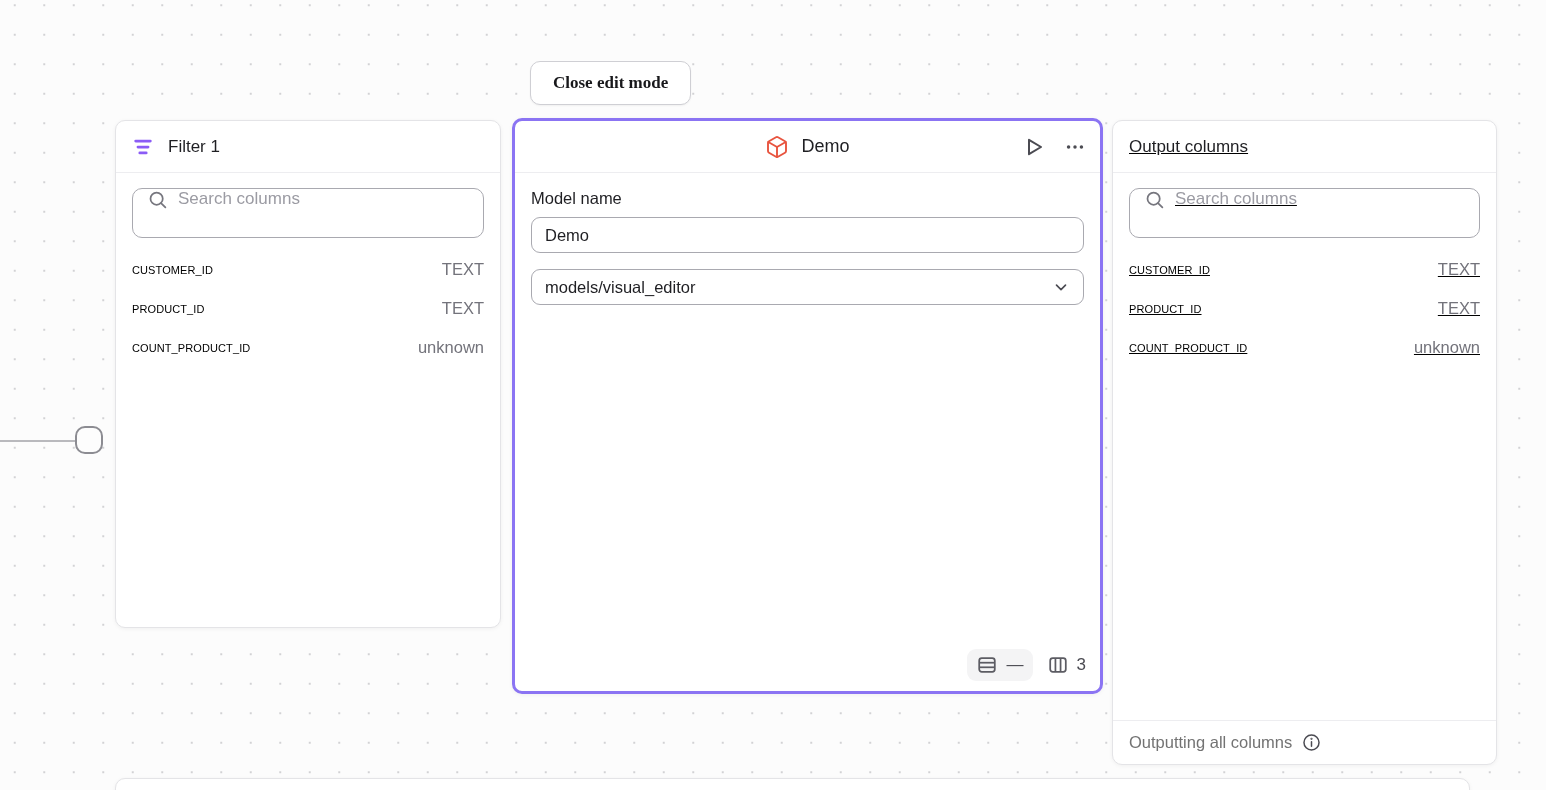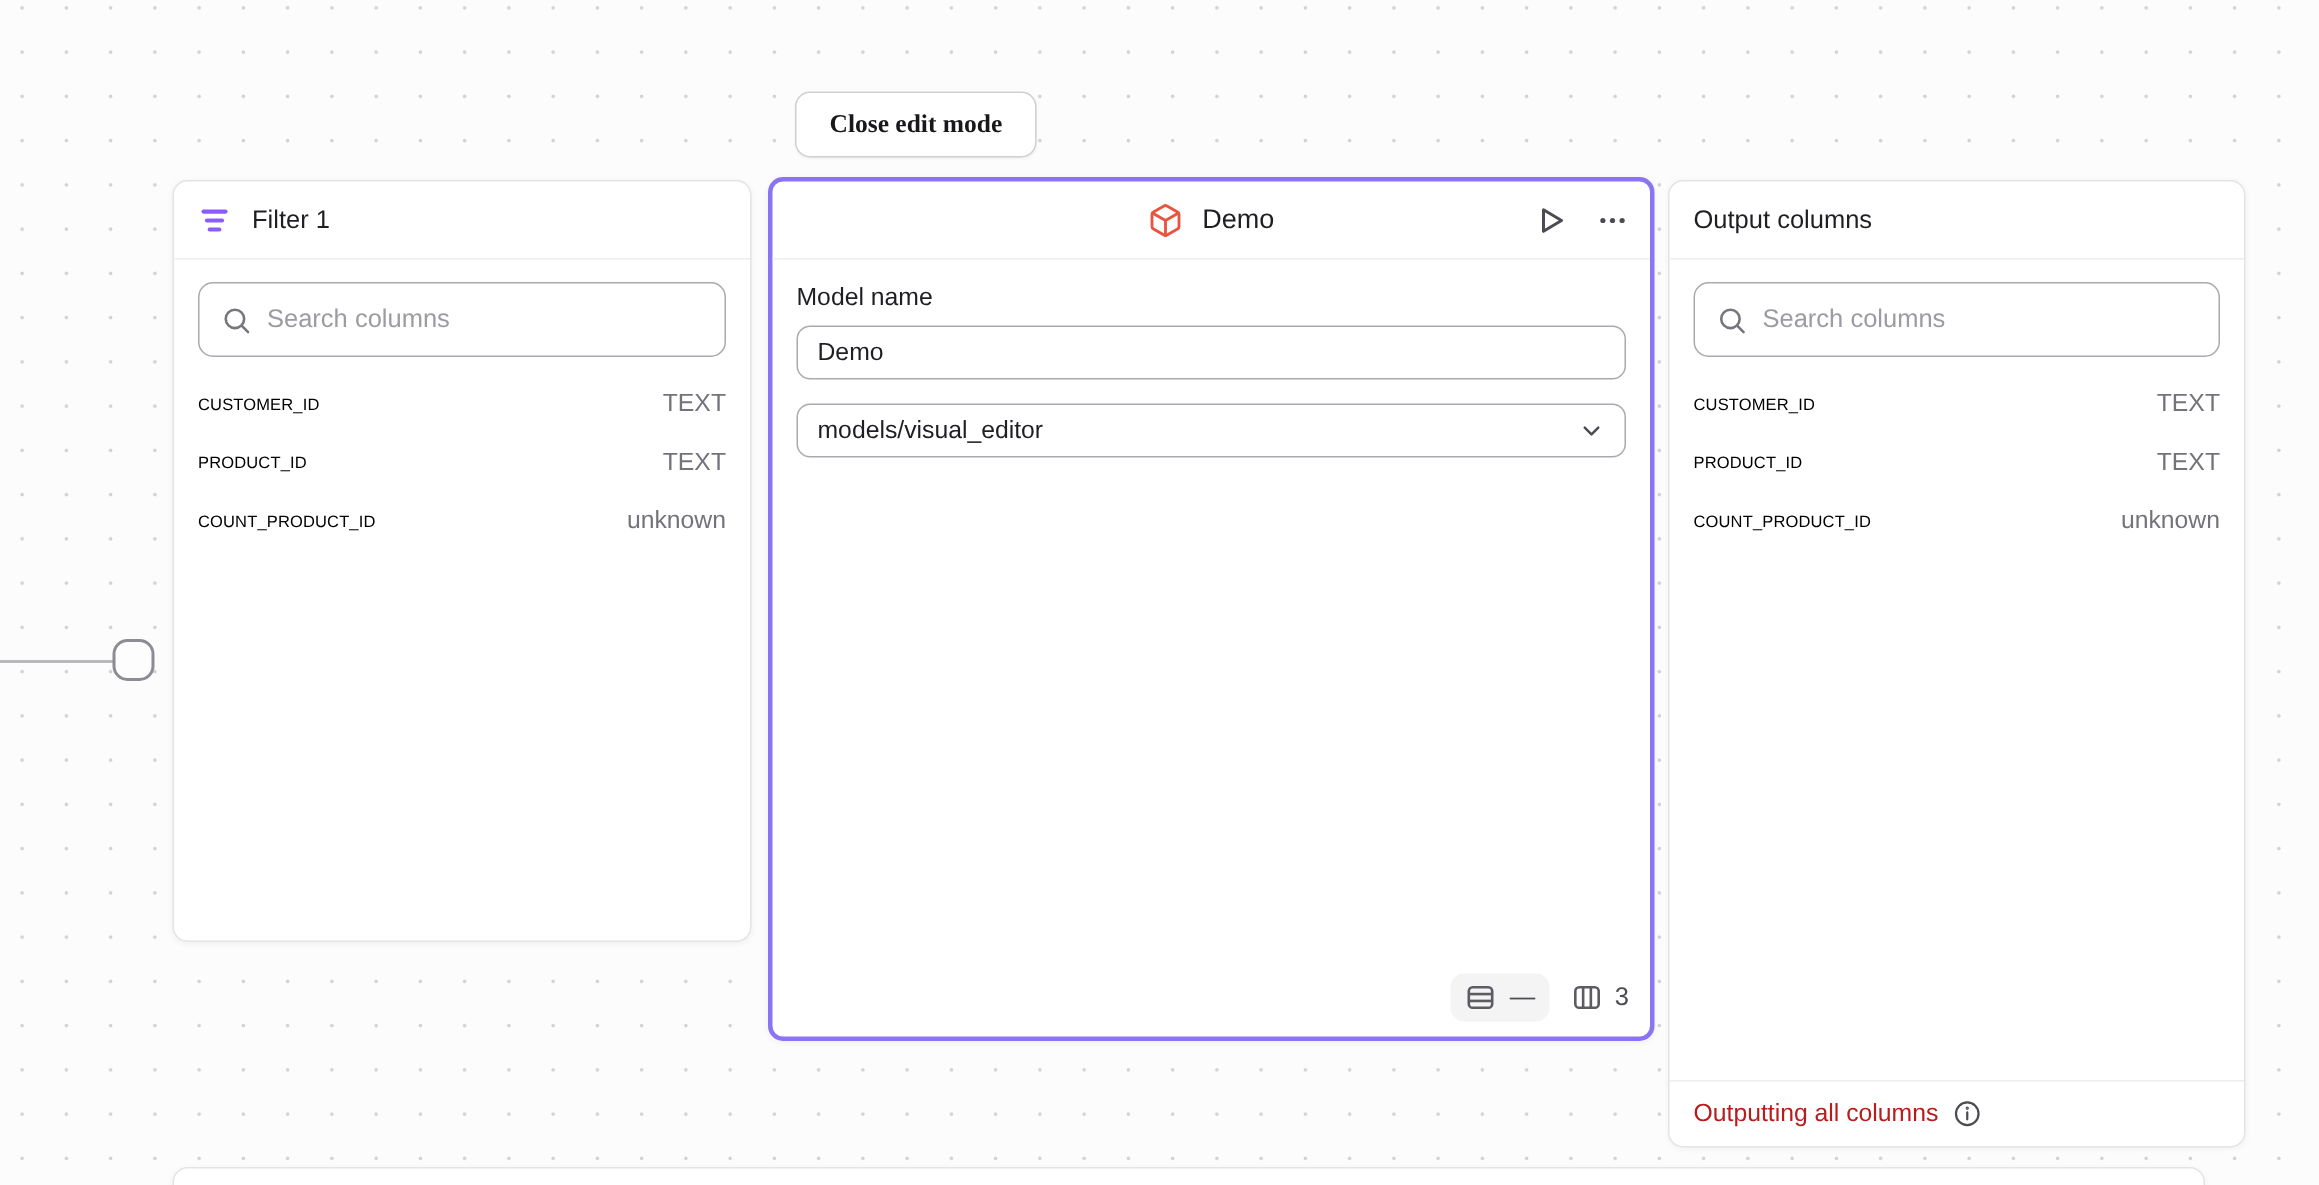--- a/index.html
+++ b/index.html
@@ -45,21 +45,21 @@
     position: relative;
   }
   .panel-title {
     font-size: 17px; font-weight: 500; color: #1f1f23;
   }
   .search-box {
     margin: 15px 16px 10px 16px;
     height: 50px;
     border: 1px solid var(--input-border, #a9a9b0);
     border-radius: 10px;
-    display: flex; align-items: center;
+    display: flex; align-items: flex-start;
     padding: 0 14px; gap: 10px;
     background: #fff;
   }
   .search-box input {
     border: none; outline: none; flex: 1;
     font-family: "Liberation Sans", sans-serif;
     font-size: 17px; color: #1f1f23;
     background: transparent;
   }
   .search-box input::placeholder { color: #9b9ba3; }
@@ -121,29 +121,29 @@
     display: flex; align-items: center; gap: 14px;
   }
   .stat-pill {
     display: flex; align-items: center; gap: 9px;
     background: #f4f4f5; border-radius: 9px;
     padding: 5px 9px;
   }
   .stat-group { display: flex; align-items: center; gap: 8px; }
   .stat-value { font-size: 17px; color: #4b4b52; }
   
-  .output-panel { left: 1112px; top: 120px; width: 385px; height: 645px; }
+  .output-panel { left: 1112px; top: 120px; width: 385px; height: 645px; text-decoration: underline; }
   .output-footer {
     position: absolute; left: 0; right: 0; bottom: 0;
     height: 44px;
     border-top: 1px solid #ededf0;
     display: flex; align-items: center; gap: 9px;
     padding: 0 16px;
   }
-  .output-footer-text { font-size: 16.5px; color: #b91c1c; }
+  .output-footer-text { font-size: 16.5px; color: #737373; }
   
   .connector-line {
     position: absolute; left: 0; top: 440px;
     width: 77px; height: 2px; background: #b9b9bd;
   }
   .connector-handle {
     position: absolute; left: 75px; top: 426px;
     width: 28px; height: 28px;
     background: #fdfdfd;
     border: 2.5px solid #8c8c92;

